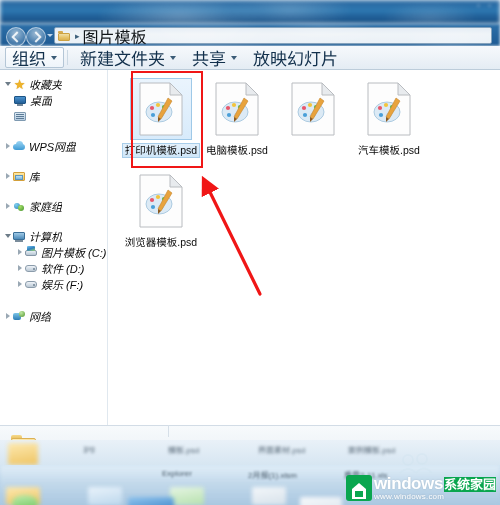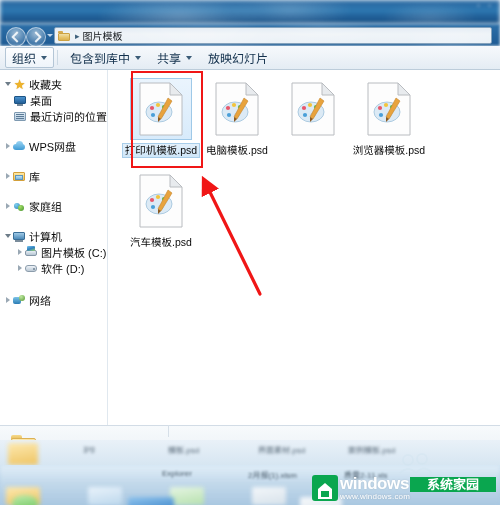--- a/index.html
+++ b/index.html
@@ -138,42 +138,42 @@
     border: 1px solid #d9a63c;
     border-radius: 1px;
     box-sizing: border-box;
   }
   .addr-sep {
     color: #3f6079;
     font-size: 9px;
     margin: 0 3px 0 2px;
   }
   #addr-crumb {
-    font-size: 10px;
+    font-size: 16px;
     color: #101010;
     white-space: nowrap;
   }
 
   
   #commandbar {
     position: absolute;
     left: 0; top: 46px;
     width: 500px; height: 24px;
     background: linear-gradient(180deg, #f6f9fc 0%, #eef3f8 48%, #e4ecf4 100%);
     border-bottom: 1px solid #bcccda;
     box-sizing: border-box;
     display: flex;
     align-items: center;
   }
   .cmd-item {
     display: flex;
     align-items: center;
     height: 19px;
     padding: 0 6px;
-    font-size: 12px;
+    font-size: 17px;
     color: #12304c;
     white-space: nowrap;
     border: 1px solid transparent;
     border-radius: 2px;
     margin-left: 2px;
   }
   .cmd-item.boxed {
     border: 1px solid #b4c6d6;
     background: linear-gradient(180deg, #fdfeff 0%, #eef4fa 100%);
     margin-left: 5px;
@@ -244,21 +244,21 @@
     border-left: 3.2px solid transparent;
     border-right: 3.2px solid transparent;
     border-top: 4px solid #6d7c88;
   }
   .ticon {
     width: 13px; height: 13px;
     flex: 0 0 auto;
     margin-right: 3px;
     position: relative;
   }
-  .tlabel { overflow: hidden; text-overflow: clip; }
+  .tlabel { overflow: hidden; text-overflow: clip; font-style: italic; }
 
   
   .ic-star {
     color: #f0b429;
     font-size: 13px;
     line-height: 13px;
     text-align: center;
     text-shadow: 0 0 1px #c98a0c;
   }
   .ic-folder-dl::before {
@@ -642,21 +642,21 @@
     color: #ffffff;
     letter-spacing: -0.4px;
     text-shadow: 0 0 2px rgba(0,0,0,0.12);
     line-height: 17px;
   }
   #wm-cn {
     font-size: 13px;
     font-weight: bold;
     color: #ffffff;
     background: #0aa64f;
-    padding: 0 17px;
+    padding: 0 0;
     margin-left: 1px;
     line-height: 15px;
   }
   #wm-url {
     font-size: 8px;
     color: #ffffff;
     margin-top: 0px;
     letter-spacing: 0.2px;
     text-shadow: 0 0 2px rgba(0,0,0,0.18);
   }
@@ -694,21 +694,21 @@
     <span id="addr-crumb">图片模板</span>
   </div>
 
   <div id="commandbar">
     <div class="cmd-item boxed">
       <span>组织</span>
       <span class="cmd-caret"></span>
     </div>
     <div class="cmd-divider"></div>
     <div class="cmd-item">
-      <span>包含到库中</span>
+      <span>新建文件夹</span>
       <span class="cmd-caret"></span>
     </div>
     <div class="cmd-item">
       <span>共享</span>
       <span class="cmd-caret"></span>
     </div>
     <div class="cmd-item">
       <span>放映幻灯片</span>
     </div>
   </div>
@@ -720,21 +720,20 @@
         <span class="tw open"></span>
         <span class="ticon ic-star">★</span>
         <span class="tlabel">收藏夹</span>
       </div>
       <div class="tree-row child">
         <span class="ticon ic-monitor"></span>
         <span class="tlabel">桌面</span>
       </div>
       <div class="tree-row child">
         <span class="ticon ic-recent"></span>
-        <span class="tlabel">最近访问的位置</span>
       </div>
     </div>
 
     <div style="height:12px"></div>
 
     <div class="tree-row">
       <span class="tw closed"></span>
       <span class="ticon ic-cloud"></span>
       <span class="tlabel">WPS网盘</span>
     </div>
@@ -765,20 +764,25 @@
       </div>
       <div class="tree-row grand">
         <span class="tw closed"></span>
         <span class="ticon ic-hdd-sys"></span>
         <span class="tlabel">图片模板 (C:)</span>
       </div>
       <div class="tree-row grand">
         <span class="tw closed"></span>
         <span class="ticon ic-hdd"></span>
         <span class="tlabel">软件 (D:)</span>
+      </div>
+      <div class="tree-row grand">
+        <span class="tw closed"></span>
+        <span class="ticon ic-hdd"></span>
+        <span class="tlabel">娱乐 (F:)</span>
       </div>
     </div>
 
     <div style="height:14px"></div>
 
     <div class="tree-row">
       <span class="tw closed"></span>
       <span class="ticon ic-network"></span>
       <span class="tlabel">网络</span>
     </div>
@@ -849,39 +853,39 @@
             <ellipse cx="20" cy="30" rx="13" ry="10" fill="#dceaf5" stroke="#9cc0da" stroke-width="0.8"></ellipse>
             <circle cx="13" cy="26" r="2.1" fill="#e8576a"></circle>
             <circle cx="19" cy="23" r="2.1" fill="#f2c53d"></circle>
             <circle cx="25" cy="25" r="2.1" fill="#5fbb4d"></circle>
             <circle cx="14" cy="33" r="2.1" fill="#4a9fd8"></circle>
             <ellipse cx="22" cy="33" rx="2.4" ry="1.8" fill="#ffffff" stroke="#9cc0da" stroke-width="0.6"></ellipse>
             <path d="M29,16 L33,19 L22,37 L19,35 Z" fill="#e8a33d" stroke="#c4852c" stroke-width="0.6"></path>
             <path d="M19,35 L22,37 L19,40 Z" fill="#8a5a22"></path>
           </svg>
         </div>
-        <div class="file-label">浏览器模板.psd</div>
+        <div class="file-label">汽车模板.psd</div>
       </div>
 
       <div class="file-tile">
         <div class="thumb-box">
           <svg class="psd-icon" width="44" height="54" viewBox="0 0 44 54">
             <path d="M1,1 H31 L43,13 V53 H1 Z" fill="#fdfdfd" stroke="#b9bcc0" stroke-width="1"></path>
             <path d="M31,1 L43,13 H31 Z" fill="#e8ebee" stroke="#b9bcc0" stroke-width="1"></path>
             <ellipse cx="20" cy="30" rx="13" ry="10" fill="#dceaf5" stroke="#9cc0da" stroke-width="0.8"></ellipse>
             <circle cx="13" cy="26" r="2.1" fill="#e8576a"></circle>
             <circle cx="19" cy="23" r="2.1" fill="#f2c53d"></circle>
             <circle cx="25" cy="25" r="2.1" fill="#5fbb4d"></circle>
             <circle cx="14" cy="33" r="2.1" fill="#4a9fd8"></circle>
             <ellipse cx="22" cy="33" rx="2.4" ry="1.8" fill="#ffffff" stroke="#9cc0da" stroke-width="0.6"></ellipse>
             <path d="M29,16 L33,19 L22,37 L19,35 Z" fill="#e8a33d" stroke="#c4852c" stroke-width="0.6"></path>
             <path d="M19,35 L22,37 L19,40 Z" fill="#8a5a22"></path>
           </svg>
         </div>
-        <div class="file-label">汽车模板.psd</div>
+        <div class="file-label">浏览器模板.psd</div>
       </div>
 
     </div>
   </div>
 
   <div id="details-pane">
     <span id="details-folder-icon"></span>
     <span id="details-text">8 个对象</span>
   </div>
   <div id="details-sep"></div>

